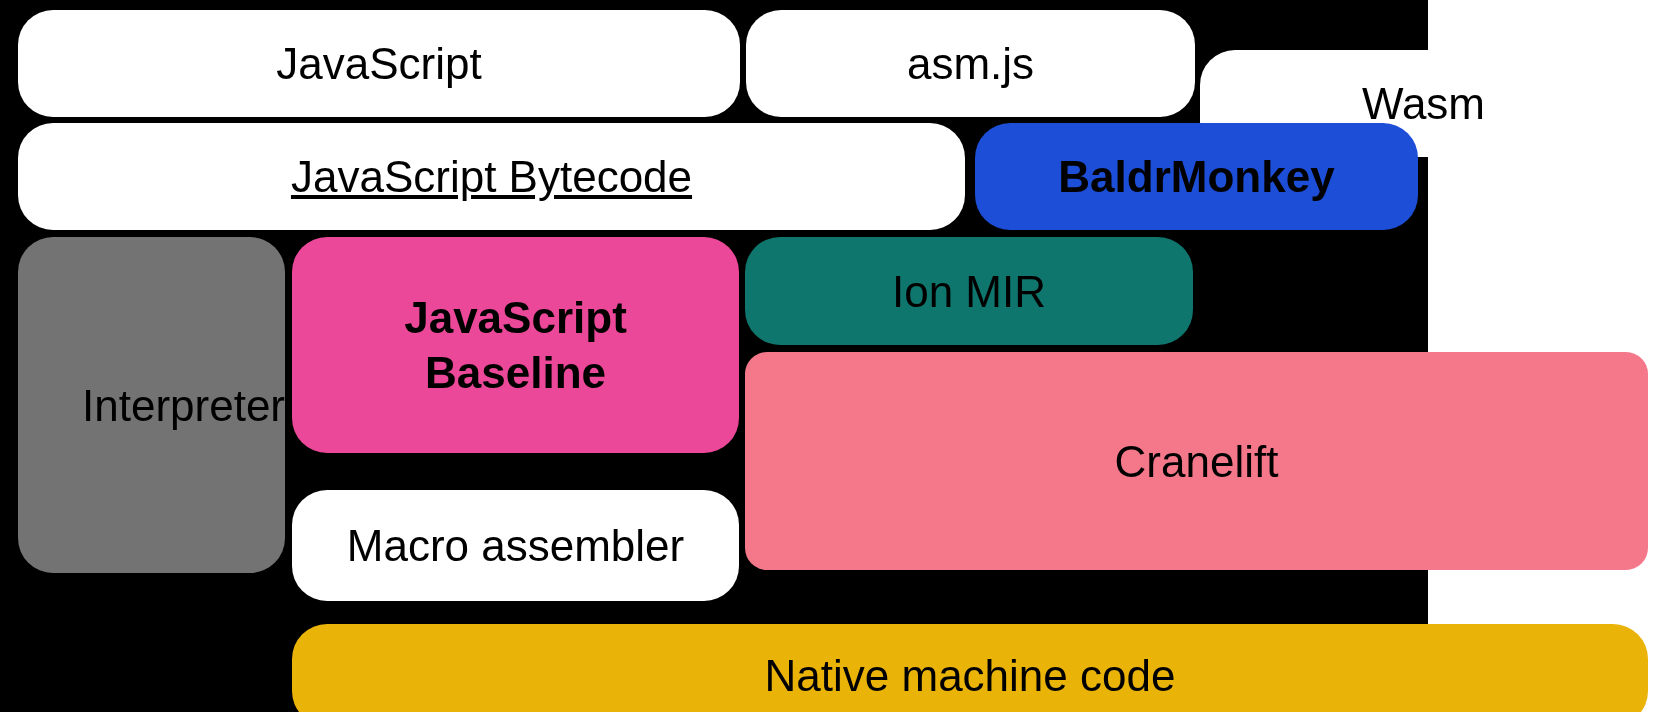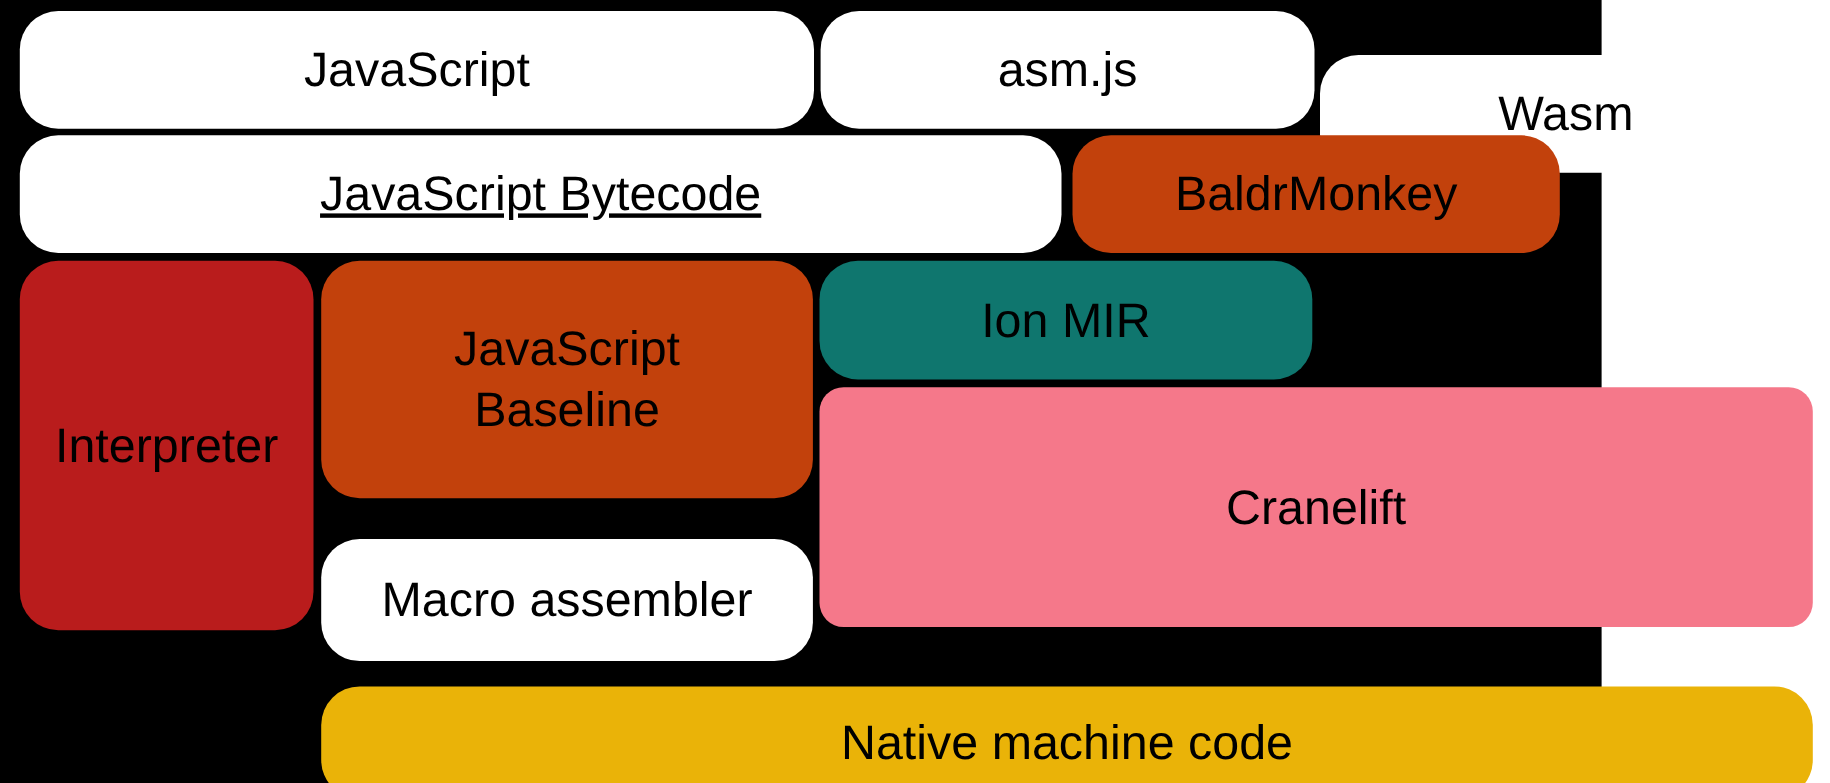--- a/index.html
+++ b/index.html
@@ -10,21 +10,20 @@
     width: 1664px;
     height: 712px;
     overflow: hidden;
     font-family: "Liberation Sans", "DejaVu Sans", sans-serif;
   }
   .canvas {
     position: relative;
     width: 1428px;
     height: 712px;
     background: #000000;
-    padding-left: 28px;
   }
   .box {
     position: absolute;
     background: #ffffff;
     border-radius: 35px;
     display: flex;
     align-items: center;
     justify-content: center;
     color: #000000;
     font-size: 44px;
@@ -63,29 +62,29 @@
   </div>
 
   <div class="box b-wasm" style="background-color: rgb(255, 255, 255); margin-top: 40px;">
     <span class="label">Wasm</span>
   </div>
 
   <div class="box b-bytecode" style="background-color: rgb(255, 255, 255); text-decoration: underline;">
     <span class="label">JavaScript Bytecode</span>
   </div>
 
-  <div class="box b-baldrmonkey" style="background-color: #c2410c;">
+  <div class="box b-baldrmonkey" style="background-color: #1d4ed8; font-weight: bold;">
     <span class="label">BaldrMonkey</span>
   </div>
 
-  <div class="box b-interpreter" style="background-color: #b91c1c;">
+  <div class="box b-interpreter" style="background-color: #737373; justify-content: flex-end;">
     <span class="label">Interpreter</span>
   </div>
 
-  <div class="box b-baseline" style="background-color: #c2410c;">
+  <div class="box b-baseline" style="background-color: #ec4899; font-weight: bold;">
     <span class="label">JavaScript Baseline</span>
   </div>
 
   <div class="box b-ionmir" style="background-color: #0f766e;">
     <span class="label">Ion MIR</span>
   </div>
 
   <div class="box b-cranelift" style="background-color: rgb(245, 120, 138);">
     <span class="label">Cranelift</span>
   </div>

